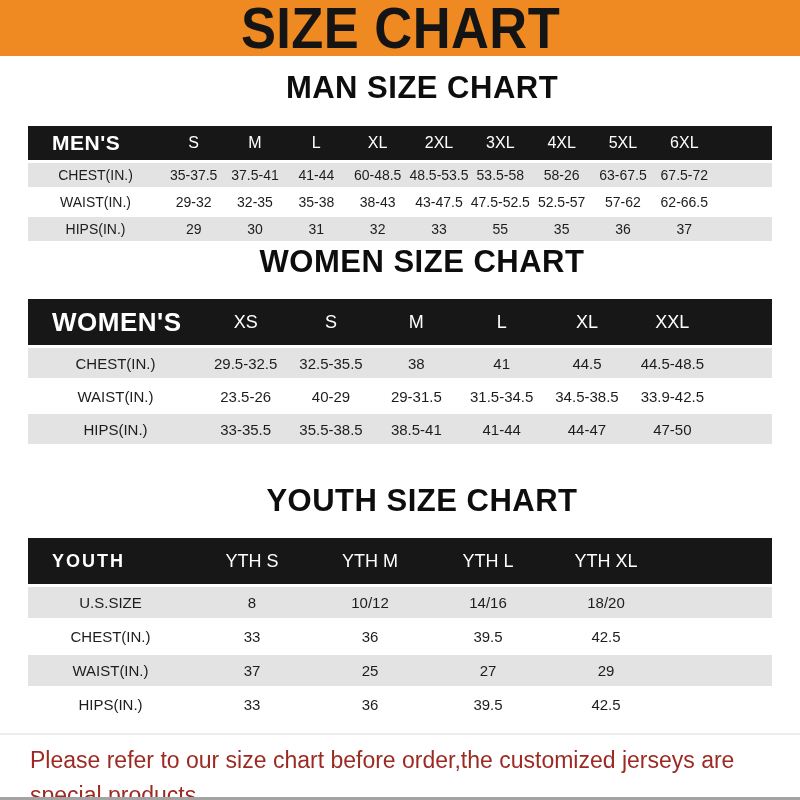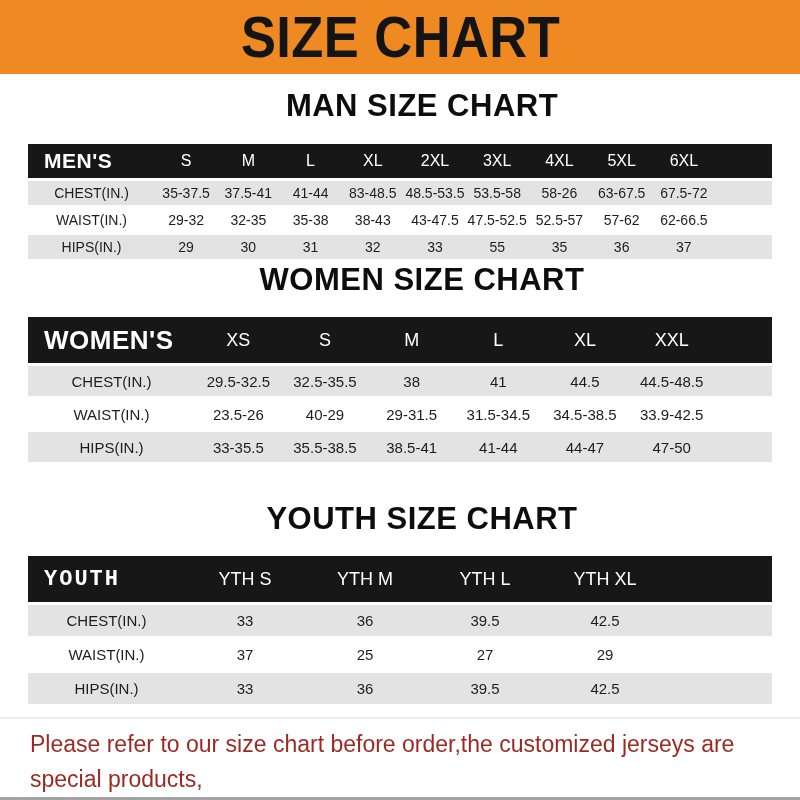--- a/index.html
+++ b/index.html
@@ -3,21 +3,21 @@
 <meta charset="utf-8">
 <style>
   html,body{margin:0;padding:0;}
   body{
     width:800px;height:800px;overflow:hidden;position:relative;
     background:#ffffff;
     font-family:"Liberation Sans", sans-serif;
   }
   
   .banner{
-    height:74px;background:#ee8a21;
+    height:56px;background:#ee8a21;
     display:flex;align-items:center;justify-content:center;
   }
   .banner .banner-title{
     margin:0;font-size:57px;font-weight:bold;color:#141414;
     line-height:1;transform:scaleX(.92);letter-spacing:0.5px;white-space:nowrap;
   }
   
   .section-title{
     text-align:center;font-weight:bold;color:#0d0d0d;white-space:nowrap;
     margin:0;letter-spacing:0.5px;padding-left:44px;
@@ -28,21 +28,21 @@
   
   table.size-table{
     width:744px;margin:0 auto;table-layout:fixed;
     border-collapse:separate;border-spacing:0 3px;
   }
   table.size-table thead th{
     background:#171717;color:#ffffff;text-align:center;
     font-weight:normal;overflow:hidden;
   }
   table.size-table thead th.label{
-    text-align:left;padding-left:16px;font-weight:bold;letter-spacing:.5px;
+    text-align:left;padding-left:24px;font-weight:bold;letter-spacing:.5px;
   }
   table.size-table tbody td{
     text-align:center;color:#1d1d1d;overflow:hidden;white-space:nowrap;
   }
   table.size-table tbody tr:nth-child(odd) td{background:#e3e3e3;}
   table.size-table tbody td.label{font-size:inherit;}
   
   #men-table{margin-top:17px;}
   #men-table thead th{height:32px;font-size:16px;}
   #men-table thead th.label{font-size:21px;width:110px;}
@@ -50,21 +50,21 @@
   #men-table tbody td{height:22px;font-size:14px;}
   
   #women-table{margin-top:16px;}
   #women-table thead th{height:44px;font-size:18px;}
   #women-table thead th.label{font-size:26px;width:150px;}
   #women-table thead th.spacer{width:55px;}
   #women-table tbody td{height:28px;font-size:15px;}
   
   #youth-table{margin-top:16px;}
   #youth-table thead th{height:44px;font-size:18px;}
-  #youth-table thead th.label{font-size:22px;width:140px;letter-spacing:2px;font-family:Liberation Mono, monospace;}
+  #youth-table thead th.label{font-size:18px;width:140px;letter-spacing:2px;}
   #youth-table thead th.spacer{width:105px;}
   #youth-table tbody td{height:29px;font-size:15px;}
   
   .footer-note{
     margin-top:10px;padding:8px 10px 0 30px;
     border-top:2px solid #ececec;
     color:#9c2a23;font-size:23px;line-height:35px;font-weight:normal;
   }
   .bottom-strip{
     position:absolute;left:0;right:0;bottom:0;height:3px;background:#a3a3a3;
@@ -93,21 +93,21 @@
         <th class="col">6XL</th>
         <th class="spacer"></th>
       </tr>
     </thead>
   <tbody>
       <tr>
         <td class="label">CHEST(IN.)</td>
         <td class="val">35-37.5</td>
         <td class="val">37.5-41</td>
         <td class="val">41-44</td>
-        <td class="val">83-48.5</td>
+        <td class="val">60-48.5</td>
         <td class="val">48.5-53.5</td>
         <td class="val">53.5-58</td>
         <td class="val">58-26</td>
         <td class="val">63-67.5</td>
         <td class="val">67.5-72</td>
         <td class="spacer"></td>
       </tr>
       <tr>
         <td class="label">WAIST(IN.)</td>
         <td class="val">29-32</td>
@@ -192,20 +192,28 @@
         <th class="label">YOUTH</th>
         <th class="col">YTH S</th>
         <th class="col">YTH M</th>
         <th class="col">YTH L</th>
         <th class="col">YTH XL</th>
         <th class="spacer"></th>
       </tr>
     </thead>
   <tbody>
       <tr>
+        <td class="label">U.S.SIZE</td>
+        <td class="val">8</td>
+        <td class="val">10/12</td>
+        <td class="val">14/16</td>
+        <td class="val">18/20</td>
+        <td class="spacer"></td>
+      </tr>
+      <tr>
         <td class="label">CHEST(IN.)</td>
         <td class="val">33</td>
         <td class="val">36</td>
         <td class="val">39.5</td>
         <td class="val">42.5</td>
         <td class="spacer"></td>
       </tr>
       <tr>
         <td class="label">WAIST(IN.)</td>
         <td class="val">37</td>

